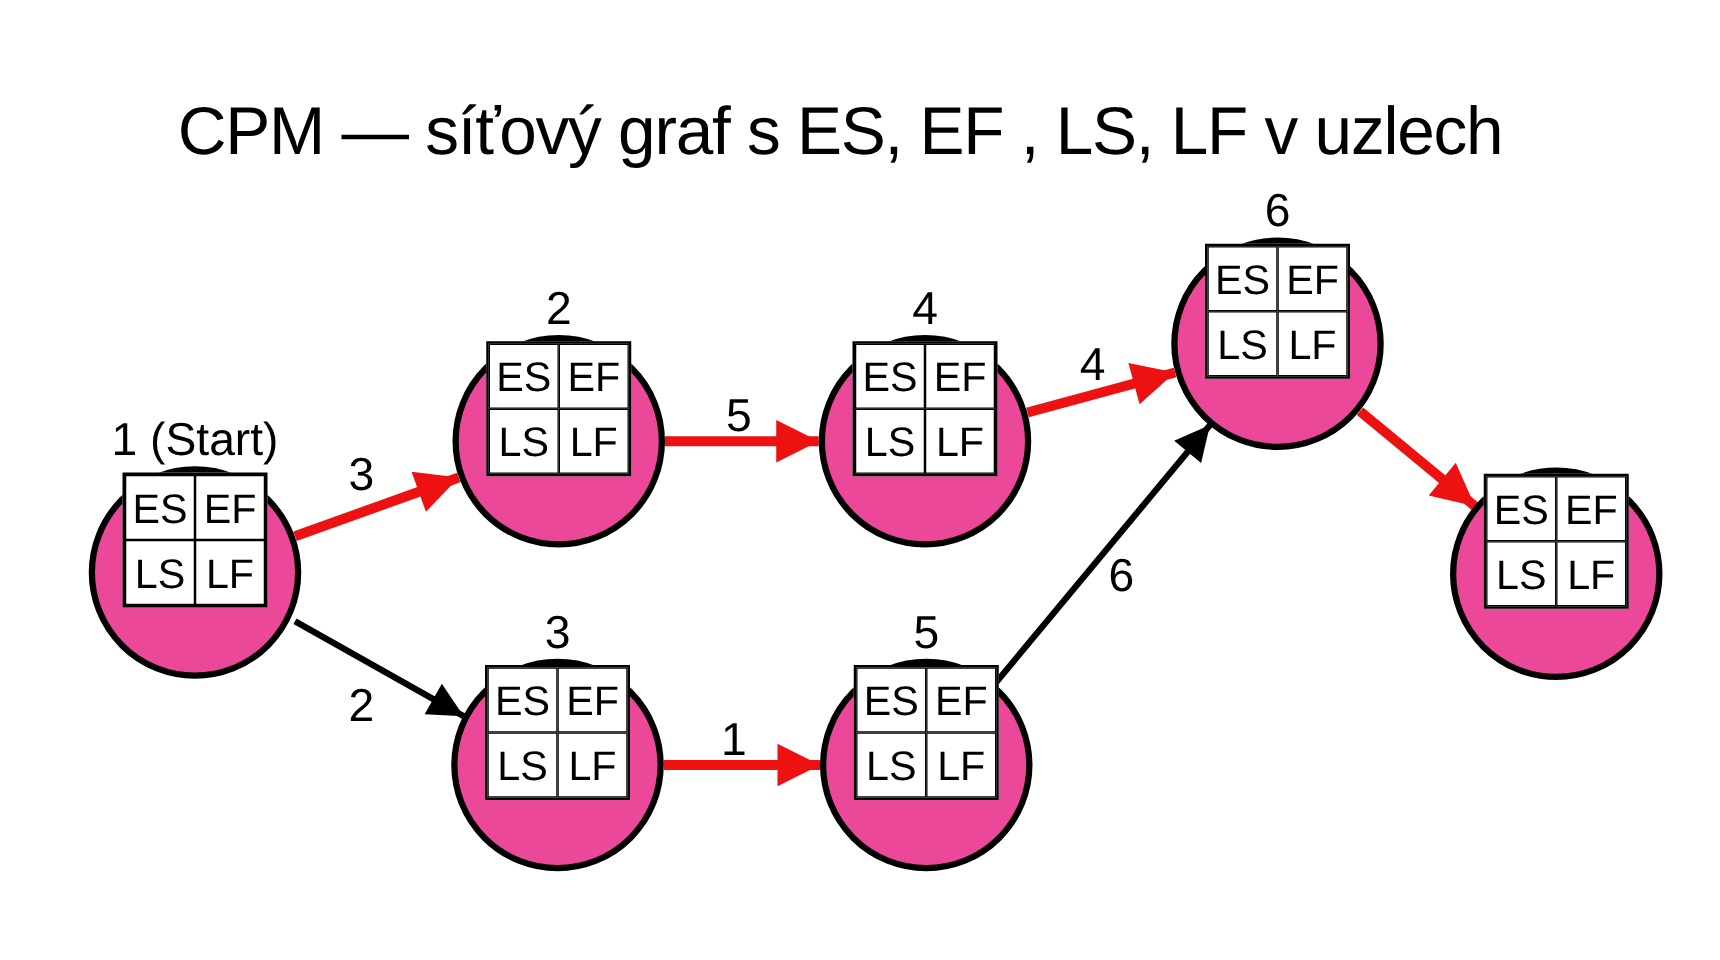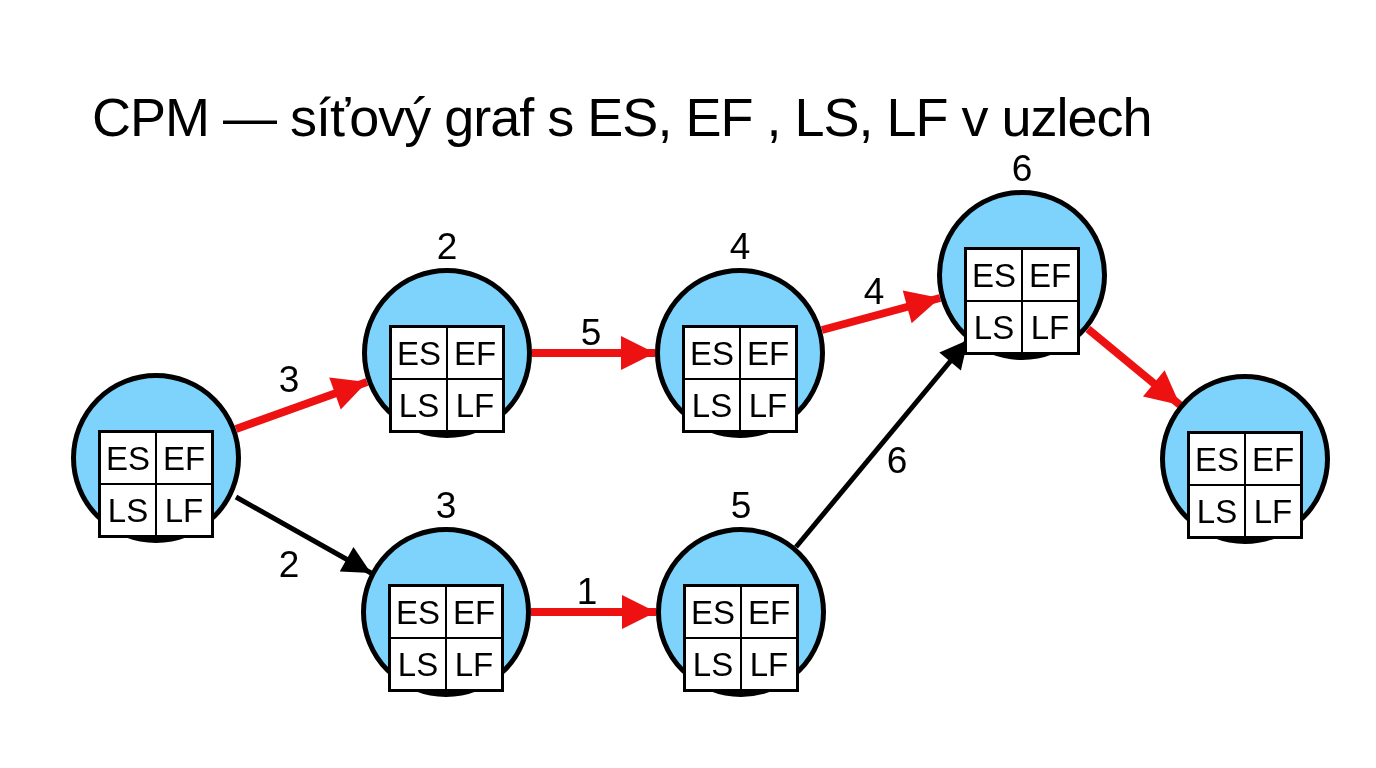--- a/index.html
+++ b/index.html
@@ -16,22 +16,23 @@
   }
   .canvas {
     position: relative;
     width: 1376px;
     height: 768px;
     background: #ffffff;
   }
   .slide-title {
     position: absolute;
     left: 92px;
-    top: 88px;
+    top: 76px;
     width: 1160px;
+    text-align: center;
     font-size: 54px;
     letter-spacing: -1px;
     line-height: 1.1;
     white-space: nowrap;
   }
   svg.edges {
     position: absolute;
     left: 0;
     top: 0;
     width: 1376px;
@@ -61,23 +62,23 @@
     white-space: nowrap;
     font-size: 37px;
     line-height: 1;
   }
   .circle {
     box-sizing: border-box;
     width: 170px;
     height: 170px;
     border: 5px solid #000;
     border-radius: 50%;
-    background: #7dd3fc;
+    background: #ec4899;
     display: flex;
-    align-items: flex-end;
+    align-items: flex-start;
     justify-content: center;
   }
   .cells {
     display: grid;
     grid-template-columns: 56px 56px;
     grid-template-rows: 52px 52px;
     border: 2px solid #000;
     background: #fff;
   }
   .cell {
@@ -116,20 +117,21 @@
 
     <text x="289" y="392">3</text>
     <text x="289" y="577">2</text>
     <text x="591" y="345">5</text>
     <text x="587" y="604">1</text>
     <text x="874" y="304">4</text>
     <text x="897" y="473">6</text>
   </svg>
 
   <div class="node" style="left:71px; top:373px;">
+    <div class="node-label">1 (Start)</div>
     <div class="circle">
       <div class="cells">
         <div class="cell">ES</div>
         <div class="cell">EF</div>
         <div class="cell">LS</div>
         <div class="cell">LF</div>
       </div>
     </div>
   </div>
 

